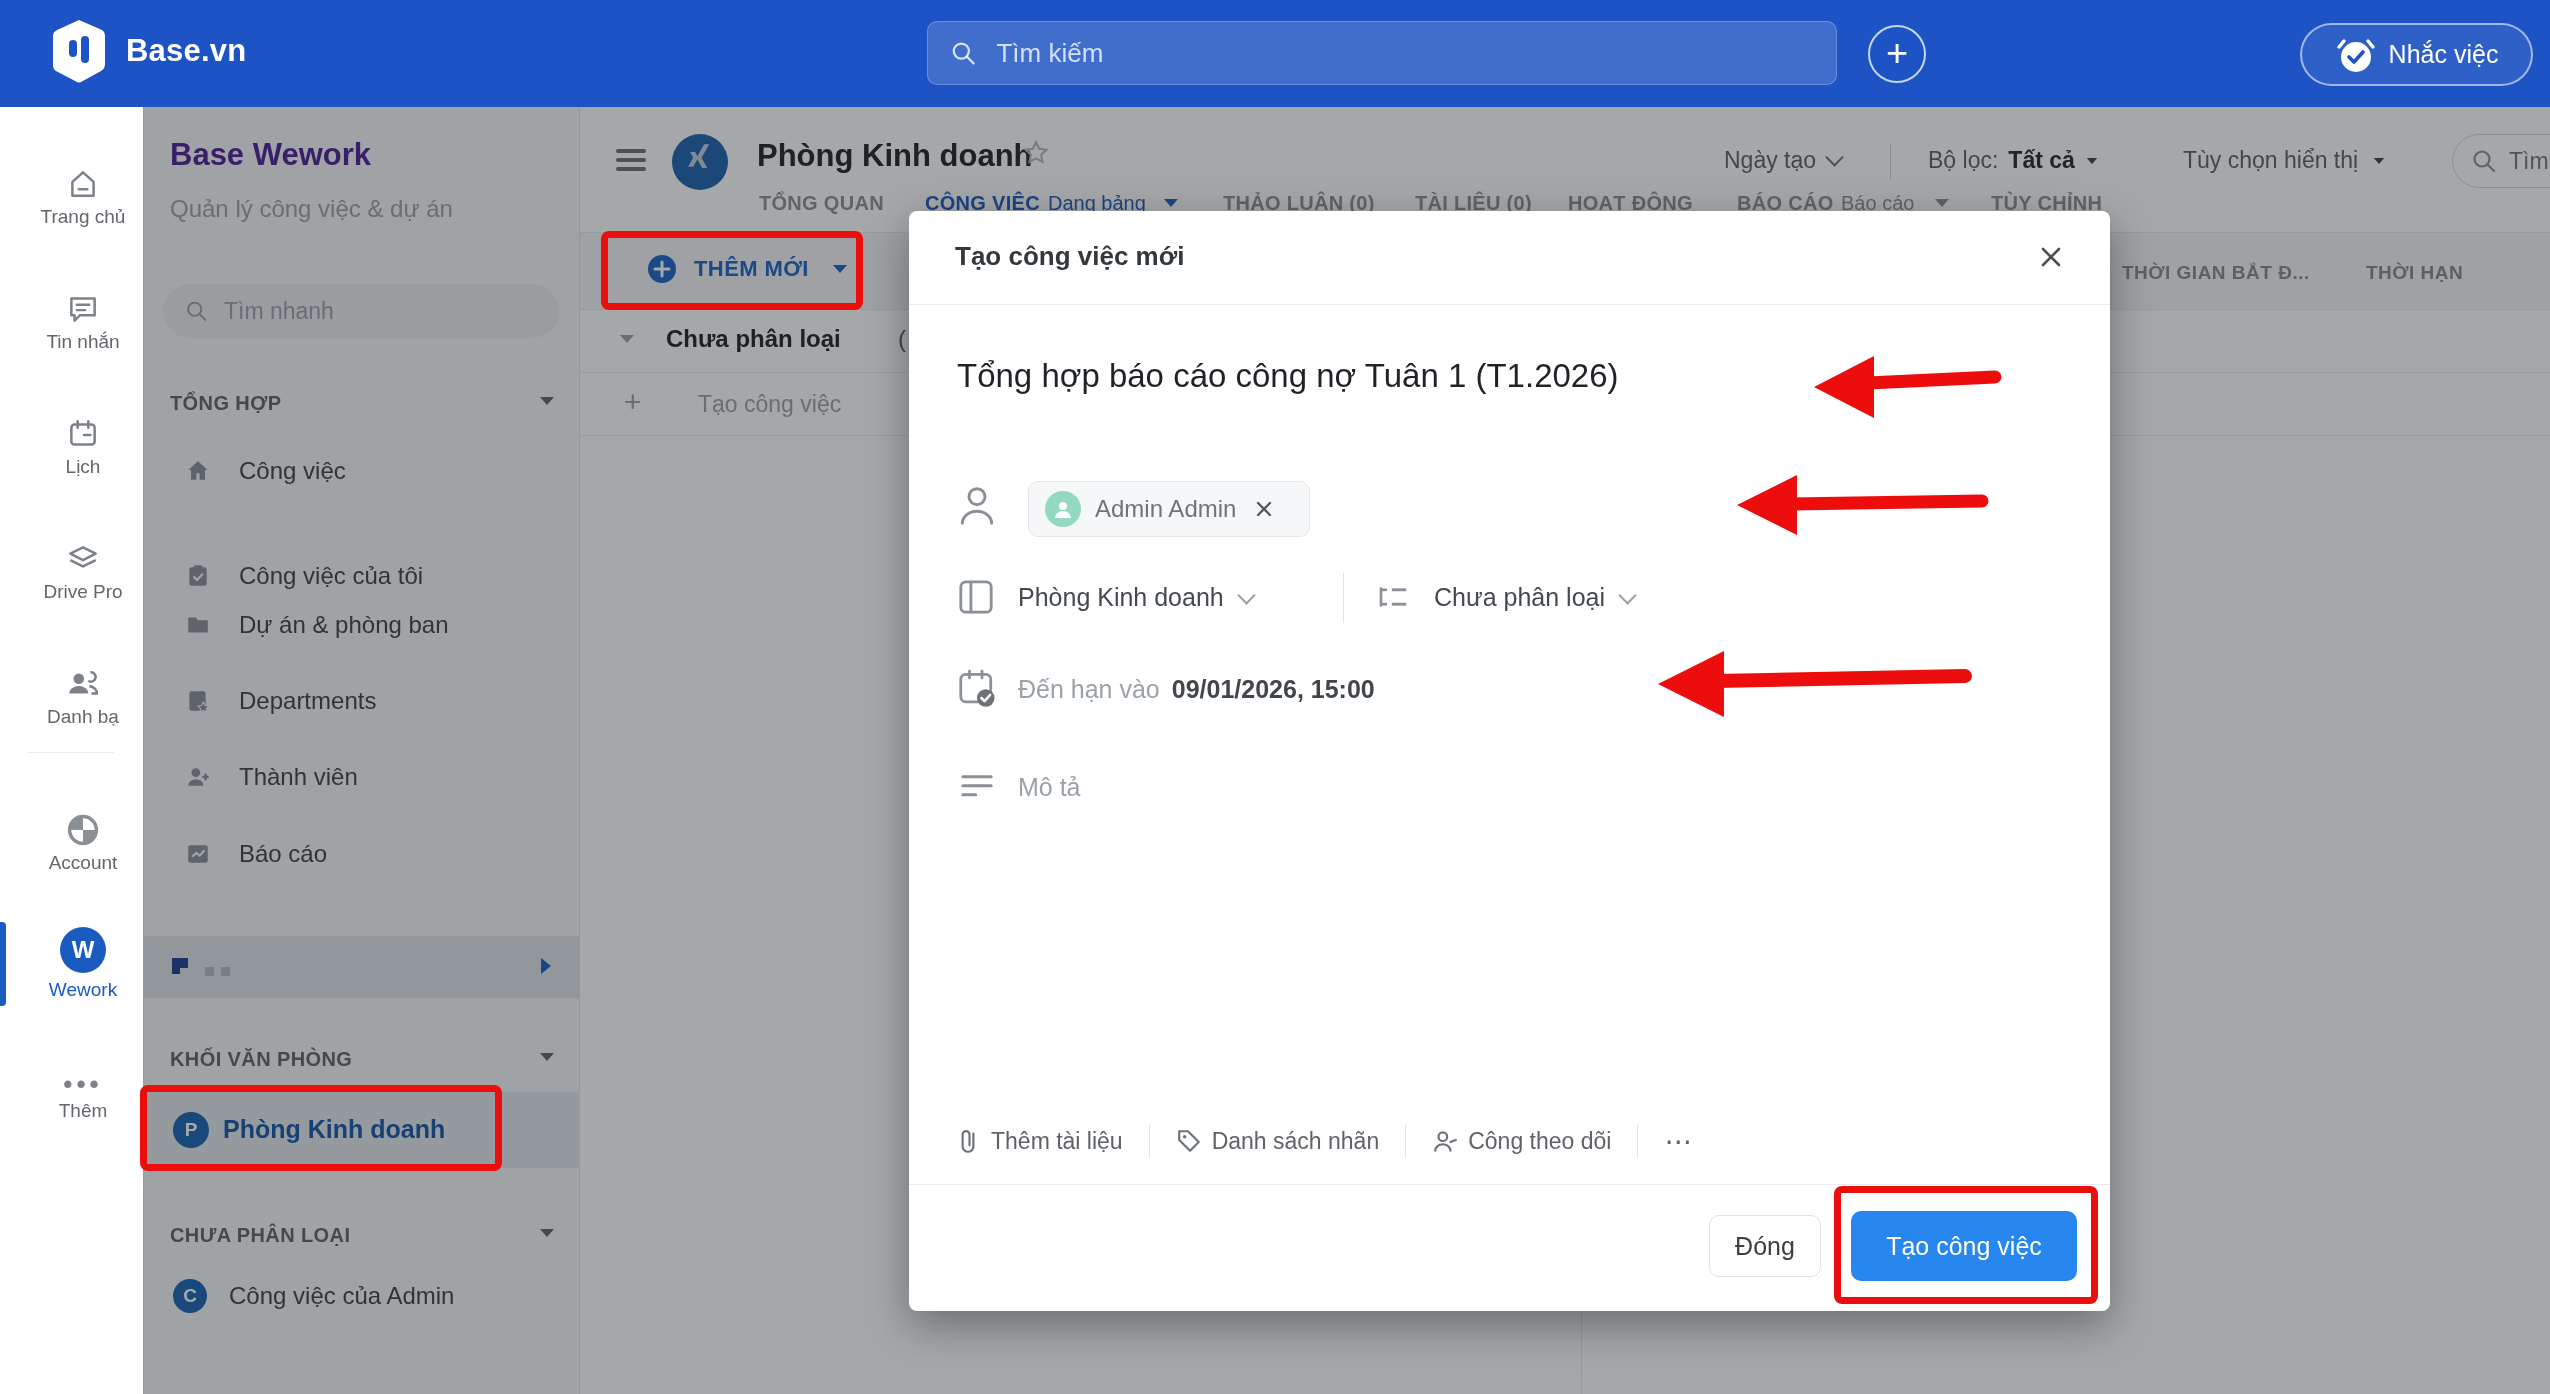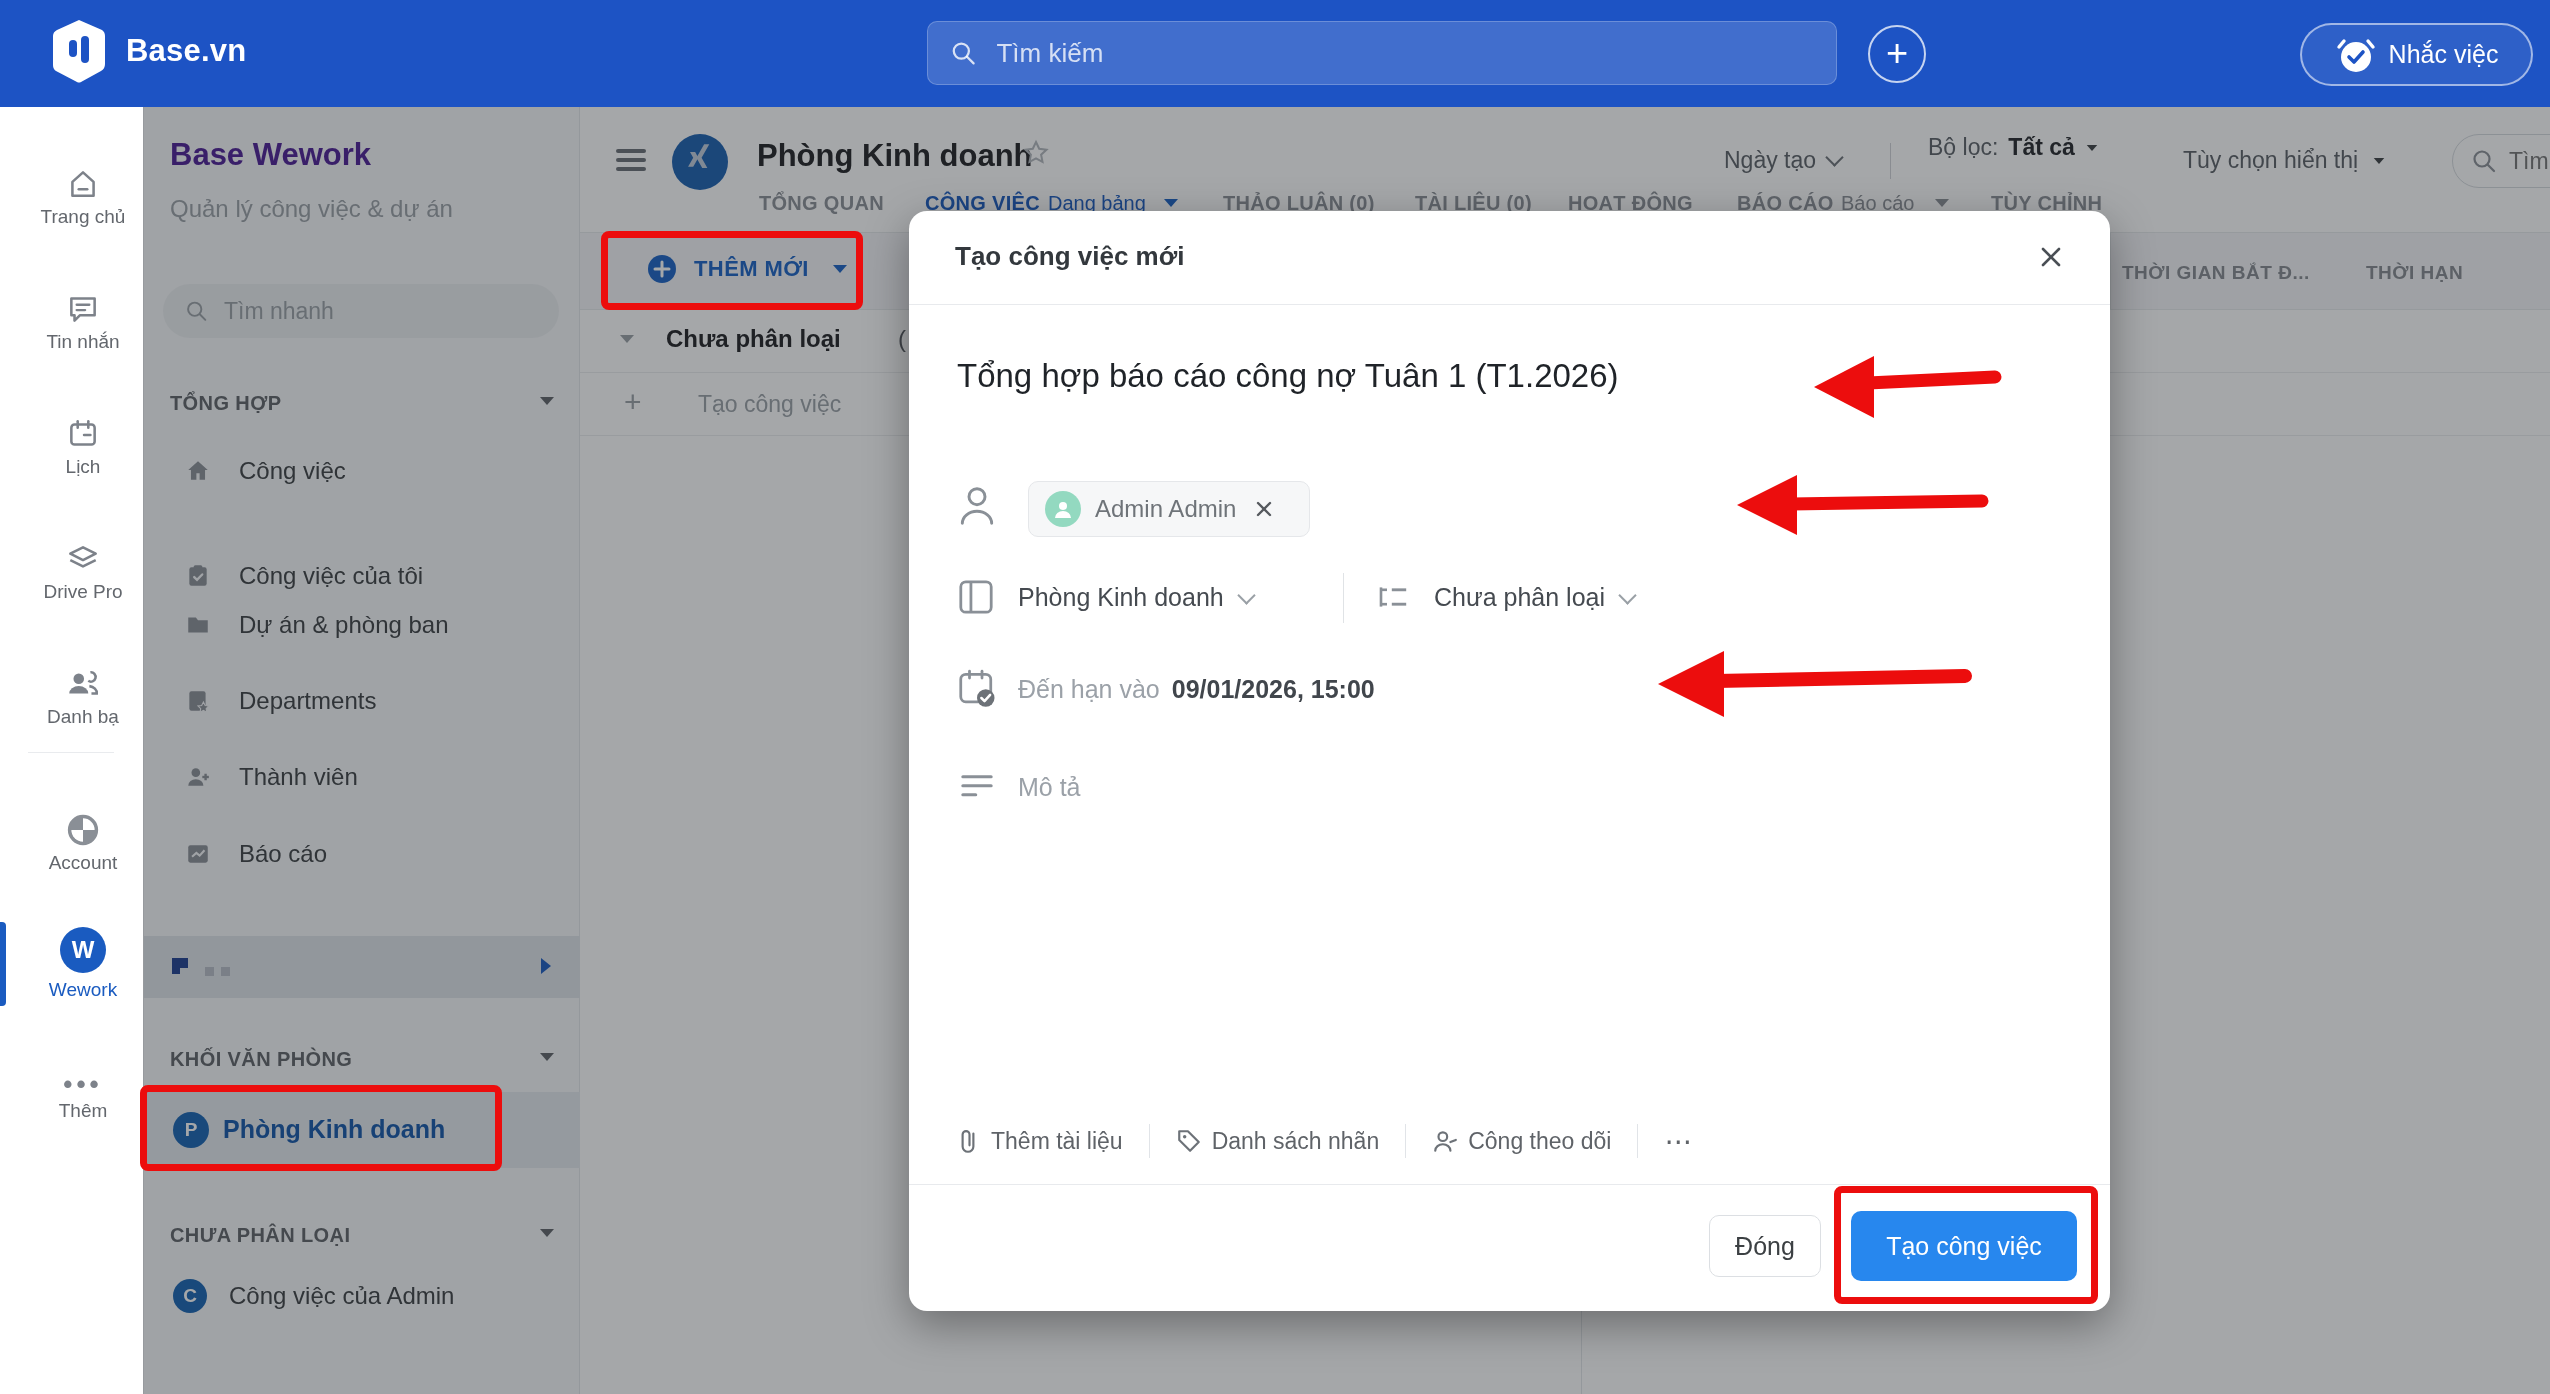--- a/index.html
+++ b/index.html
@@ -74,21 +74,21 @@
   .tri-down.sm{border-left-width:7px;border-right-width:7px;border-top-width:8px;}
   .tri-down.gray{border-top-color:#5f6368;}
   .tri-down.lgray{border-top-color:#9aa0a6;}
   .tri-down.dark{border-top-color:#3c4043;}
   .tri-right{width:0;height:0;border-top:8px solid transparent;border-bottom:8px solid transparent;border-left:10px solid #1a5bc0;}
   .vchev{width:11px;height:11px;border-right:2.5px solid #6d7278;border-bottom:2.5px solid #6d7278;transform:rotate(45deg);}
   .vchev.light{border-color:#9aa0a6;}
 
   
   .overlay{left:143px;top:107px;width:2407px;height:1287px;background:rgba(30,34,40,.40);z-index:50;}
-  .modal{left:909px;top:211px;width:1201px;height:1100px;background:#fff;border-radius:18px;z-index:60;
+  .modal{left:909px;top:211px;width:1201px;height:1100px;background:#fff;border-radius:8px;z-index:60;
     box-shadow:0 14px 44px rgba(0,0,0,.35);}
   .modal-title{font-size:26px;font-weight:700;color:#33383d;}
   .modal-hdiv{left:0;top:93px;width:1201px;height:1px;background:#e8eaed;}
   .task-title{font-size:33px;color:#1f2328;}
   .chip{left:119px;top:270px;width:282px;height:56px;background:#f6f7f8;border:1px solid #e5e7ea;border-radius:10px;
     display:flex;align-items:center;gap:14px;padding:0 16px;box-sizing:border-box;}
   .chip-avatar{width:36px;height:36px;border-radius:50%;background:#93d9c0;display:flex;align-items:center;justify-content:center;flex:0 0 auto;}
   .chip-name{font-size:24px;color:#6f7479;white-space:nowrap;}
   .fld{font-size:25px;color:#454a50;}
   .fld-muted{font-size:25px;color:#9ba1a8;}
@@ -326,21 +326,21 @@
     <span class="abs tab" style="left:1157px;top:85px;">BÁO CÁO</span>
     <span class="abs tab-sub gray" style="left:1261px;top:85px;">Báo cáo</span>
     <div class="abs tri-down sm" style="left:1355px;top:92px;border-top-color:#8b8f96;"></div>
     <span class="abs tab" style="left:1411px;top:85px;">TÙY CHỈNH</span>
 
     <div class="abs r" style="left:1144px;top:40px;gap:12px;">
       <span class="ctrl">Ngày tạo</span>
       <div class="vchev" style="margin-top:-6px;"></div>
     </div>
     <div class="abs" style="left:1310px;top:36px;width:1px;height:36px;background:#d0d3d8;"></div>
-    <div class="abs r" style="left:1348px;top:27px;gap:10px;">
+    <div class="abs r" style="left:1348px;top:40px;gap:10px;">
       <span class="ctrl">Bộ lọc:</span>
       <span class="ctrl-strong">Tất cả</span>
       <div class="tri-down sm dark" style="transform:scale(.75);"></div>
     </div>
     <div class="abs r" style="left:1603px;top:40px;gap:14px;">
       <span class="ctrl">Tùy chọn hiển thị</span>
       <div class="tri-down sm dark" style="transform:scale(.75);"></div>
     </div>
     <div class="abs m-search">
       <svg width="26" height="26" viewBox="0 0 26 26">

